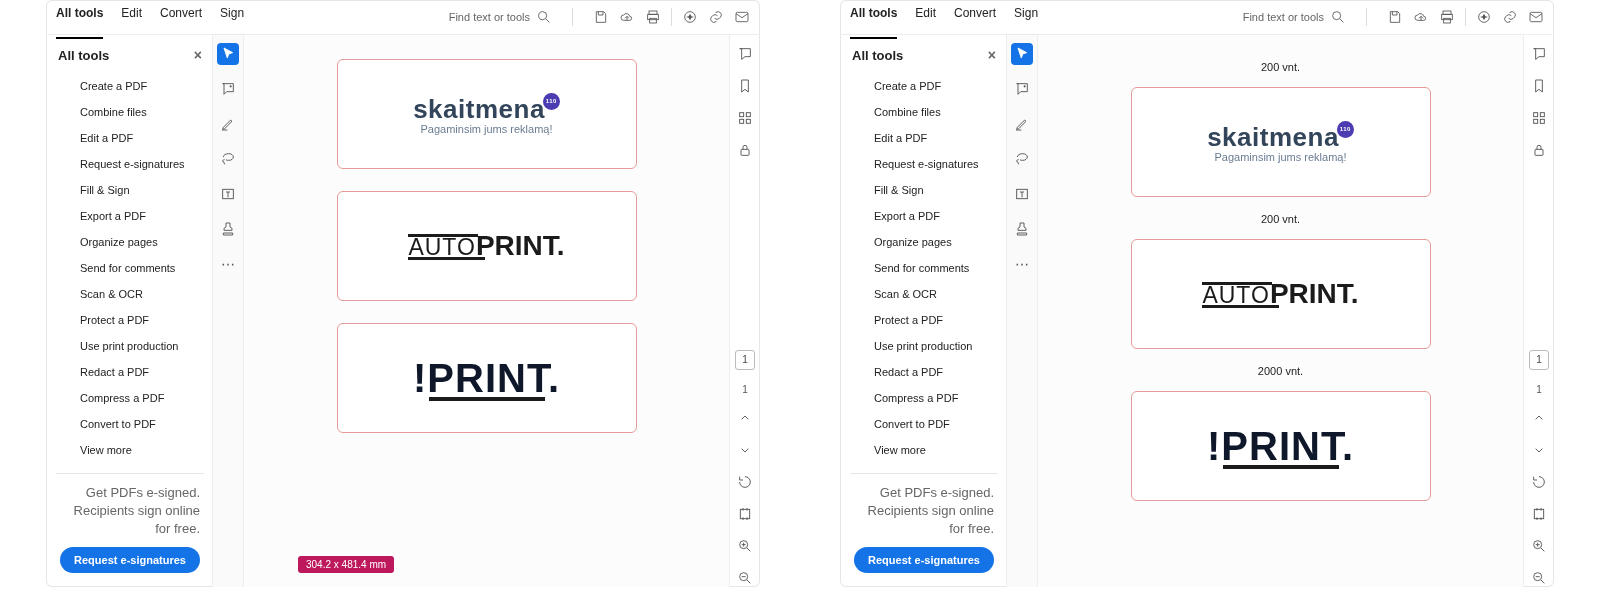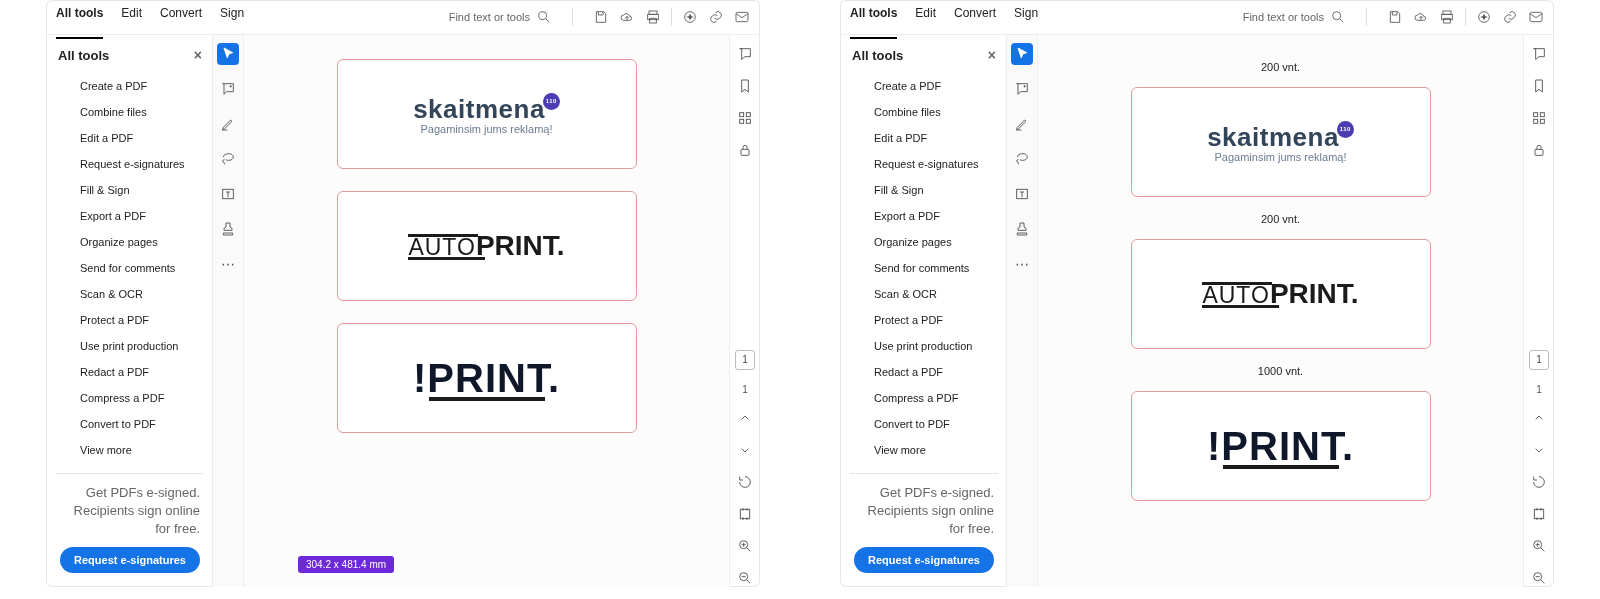--- a/index.html
+++ b/index.html
@@ -35,21 +35,21 @@
   .vbtn svg{width:16px;height:16px;stroke:currentColor;fill:none;stroke-width:1.4}
   .vbtn.sel{background:#1473e6;color:#fff}
   .vbtn.sel svg{stroke:#fff;fill:#fff}
   .vbtn.dots{font-size:14px;line-height:0;color:#555}
   
   .canvas{flex:1;position:relative;background:#fcfcfc;overflow:hidden}
   .doc{margin:24px auto 0;width:300px;display:flex;flex-direction:column;gap:22px;position:relative}
   .doc.withlabels{gap:14px}
   .doc.withlabels .lbl{font-size:11px;text-align:center;color:#222;margin-top:2px}
   .card{border:1px solid #e69a9a;border-radius:6px;height:108px;display:flex;align-items:center;justify-content:center;background:#fff}
-  .canvas .dim{position:absolute;left:54px;bottom:14px;background:#6d28d9;color:#fff;font-size:10px;padding:3px 8px;border-radius:3px}
+  .canvas .dim{position:absolute;left:54px;bottom:14px;background:#be185d;color:#fff;font-size:10px;padding:3px 8px;border-radius:3px}
   
   .logo-skait{position:relative;color:#33455a;text-align:center}
   .logo-skait .w{font-size:26px;font-weight:600;letter-spacing:.5px}
   .logo-skait .w .med{display:inline-block;width:17px;height:17px;border-radius:50%;background:#4b3db1;color:#fff;font-size:6px;line-height:17px;vertical-align:top;margin-left:-2px;margin-top:-1px}
   .logo-skait .sub{font-size:11px;color:#6b7c92;margin-top:-2px}
   .logo-auto{color:#1b1b1b;font-weight:800;font-size:28px;letter-spacing:0;position:relative}
   .logo-auto .a{font-weight:400;font-size:23px;letter-spacing:1px;text-transform:uppercase}
   .logo-auto::before{content:"";position:absolute;top:4px;left:0;width:70px;border-top:3px solid #1b1b1b}
   .logo-auto::after{content:"";position:absolute;bottom:2px;left:0;width:77px;border-top:3px solid #1b1b1b}
   .logo-iprint{color:#0f172a;font-weight:800;font-size:40px;letter-spacing:1px;position:relative}
@@ -643,21 +643,21 @@
             <div class="card">
               <div class="logo-skait">
                 <div class="w"><span>skaitmena</span><span class="med">110<br>111</span></div>
                 <div class="sub">Pagaminsim jums reklamą!</div>
               </div>
             </div>
             <div class="lbl">200 vnt.</div>
             <div class="card">
               <div class="logo-auto"><span class="a">aUTO</span>PRINT.</div>
             </div>
-            <div class="lbl">1000 vnt.</div>
+            <div class="lbl">2000 vnt.</div>
             <div class="card">
               <div class="logo-iprint"><span class="lead">!</span>PRINT.</div>
             </div>
           </div>
         </div>
         <div class="rail">
           <div class="rbtn">
             <svg viewBox="0 0 24 24">
               <path d="M4 4h16v12H12l-5 4V4z"></path>
             </svg>

